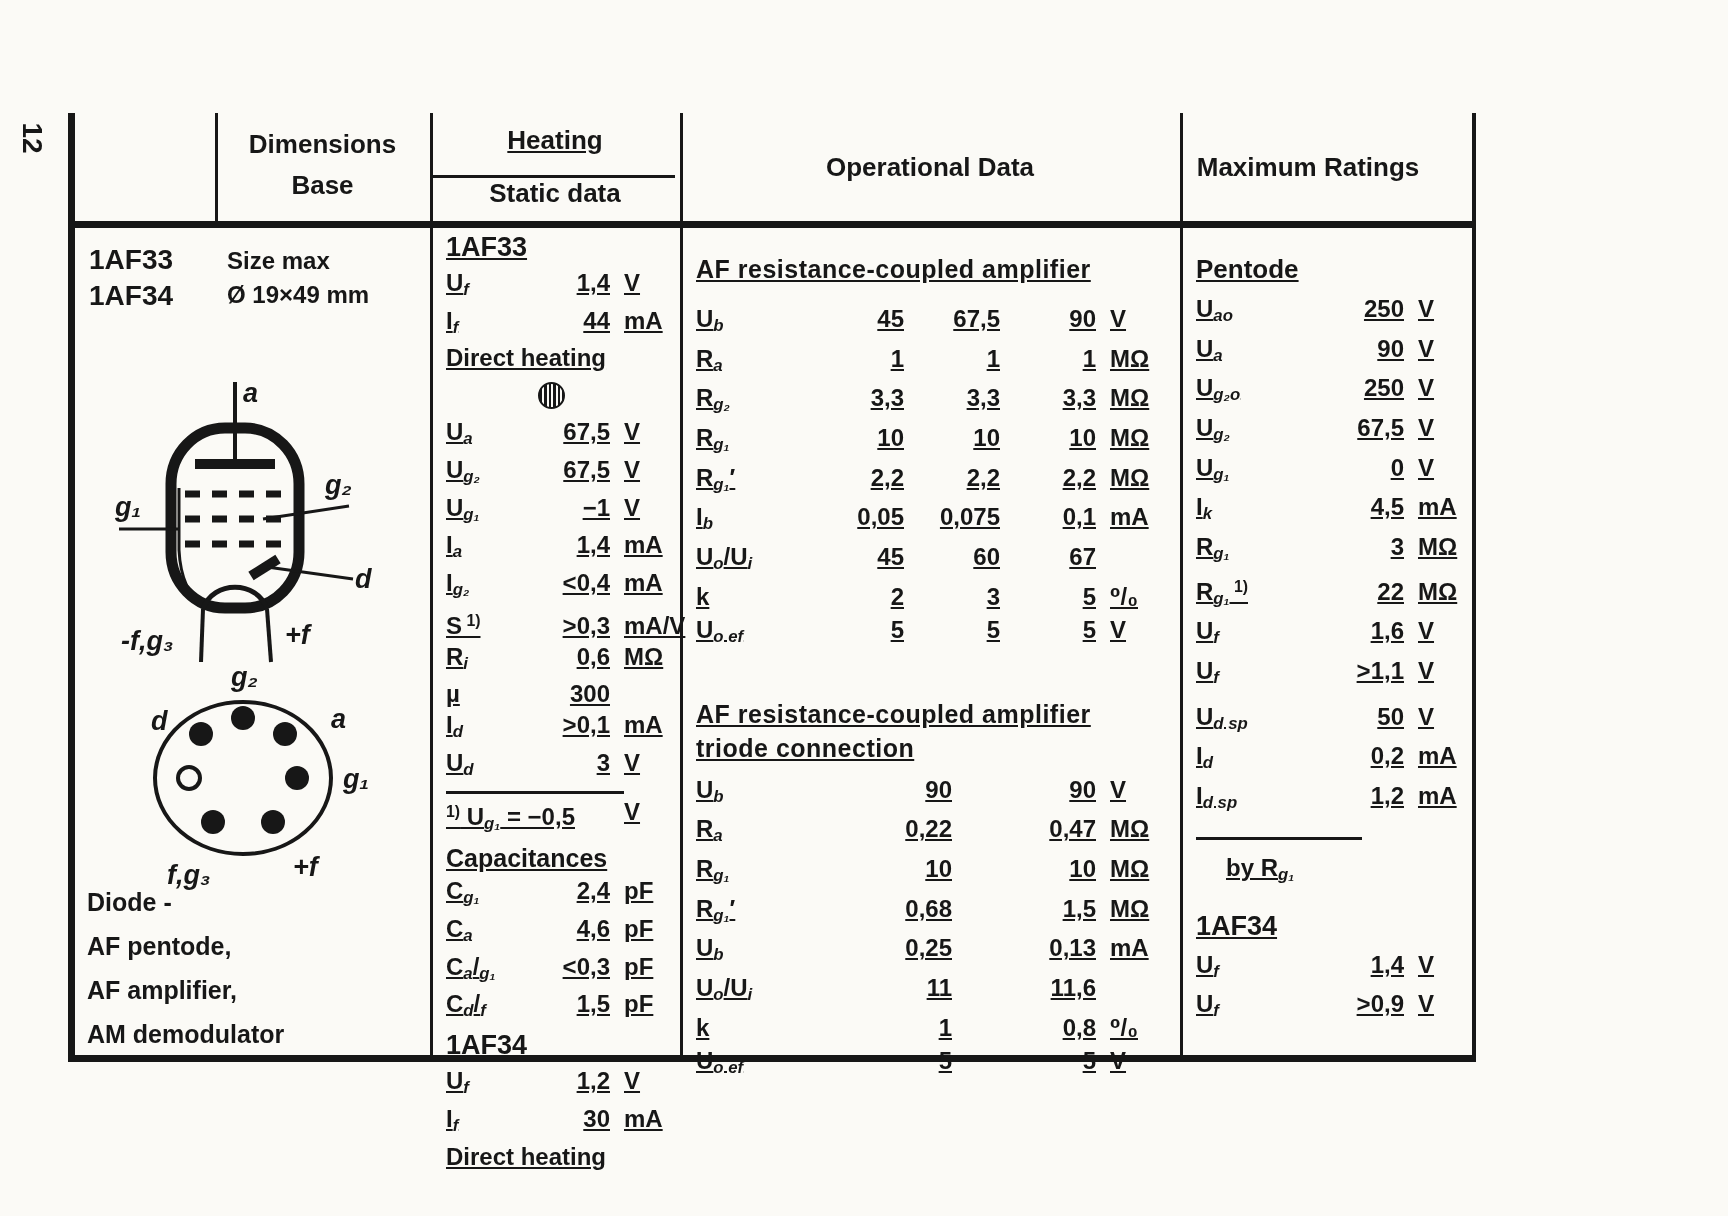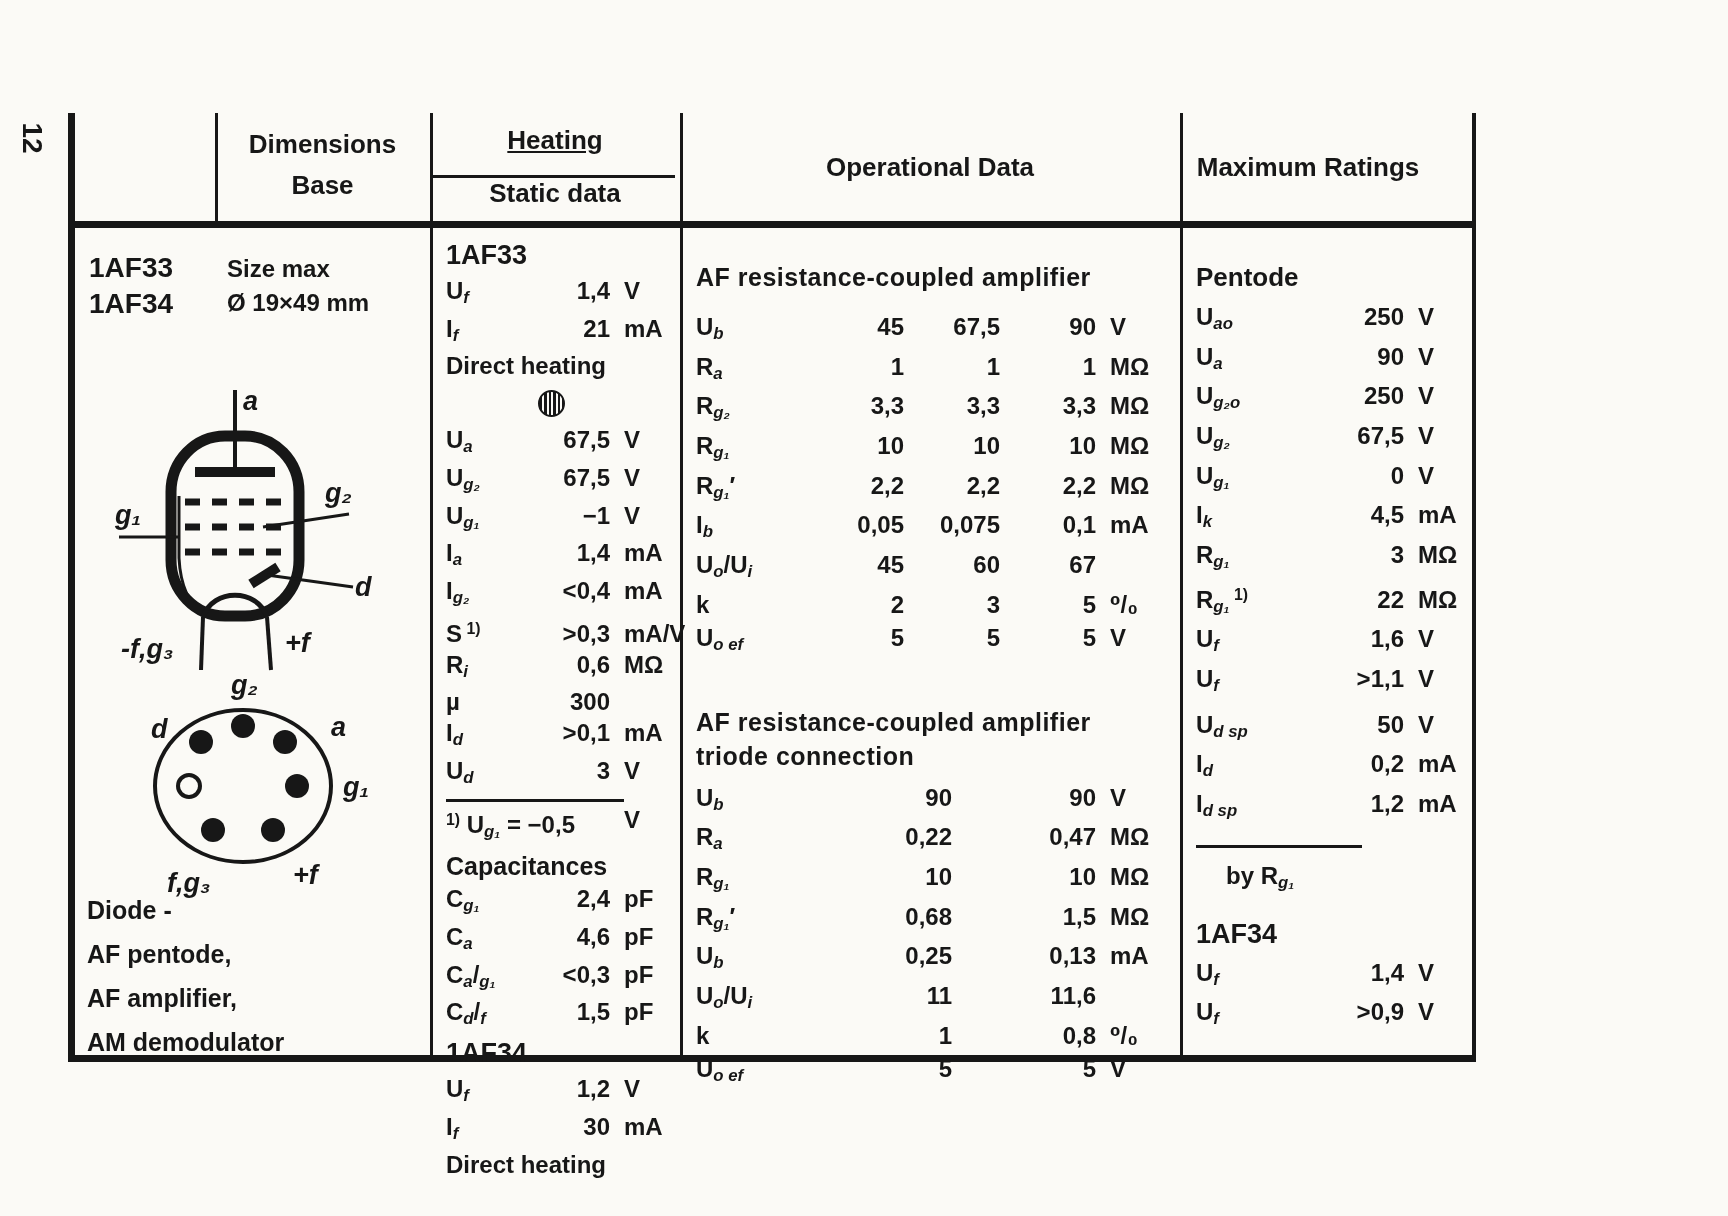--- a/index.html
+++ b/index.html
@@ -12,21 +12,21 @@
   .vline{position:absolute;width:3px;background:#171717;top:0;bottom:0;}
   .vline.hdr-only{height:108px;bottom:auto;}
   .hdr-rule{position:absolute;left:0;right:0;top:108px;height:7px;background:#171717;}
   .heat-div{position:absolute;left:356px;width:244px;top:62px;height:3px;background:#171717;}
   .hcell{position:absolute;top:0;height:108px;text-align:center;font-weight:700;font-size:26px;}
   .hcell .l1{margin-top:16px;}
   .hcell .l2{margin-top:10px;}
   .hcell.heatcell .l1{margin-top:12px;text-decoration:underline;}
   .hcell.heatcell .l2{margin-top:22px;}
   .hcell.mid1{line-height:108px;}
-  .col{position:absolute;top:123px;}
+  .col{position:absolute;top:115px;text-decoration:underline;}
   
   .types{position:absolute;left:14px;top:14px;font-size:28px;font-weight:700;line-height:36px;}
   .sizebox{position:absolute;left:152px;top:16px;font-size:24px;font-weight:700;line-height:34px;}
   .tube-svg{position:absolute;left:38px;top:148px;}
   .pin-svg{position:absolute;left:38px;top:432px;}
   .appbox{position:absolute;left:12px;top:652px;font-size:25px;font-weight:700;line-height:44px;}
   svg .sk{stroke:#171717;fill:none;}
   svg text{fill:#171717;font-family:"Liberation Sans","DejaVu Sans",sans-serif;
            font-size:27px;font-weight:700;font-style:italic;}
   
@@ -153,21 +153,21 @@
     <div class="col heating" style="left:371px;width:230px">
       <div class="tube-head">1AF33</div>
       <div class="rows c1">
           <div class="prow">
             <span class="lbl"><span>U</span><sub>f</sub></span>
             <span class="val">1,4</span>
             <span class="unit">V</span>
           </div>
           <div class="prow">
             <span class="lbl"><span>I</span><sub>f</sub></span>
-            <span class="val">21</span>
+            <span class="val">44</span>
             <span class="unit">mA</span>
           </div>
         </div>
       <div class="plain">Direct heating</div>
       <div class="heater-icon"></div>
       <div class="rows c1">
           <div class="prow">
             <span class="lbl"><span>U</span><sub>a</sub></span>
             <span class="val">67,5</span>
             <span class="unit">V</span>

